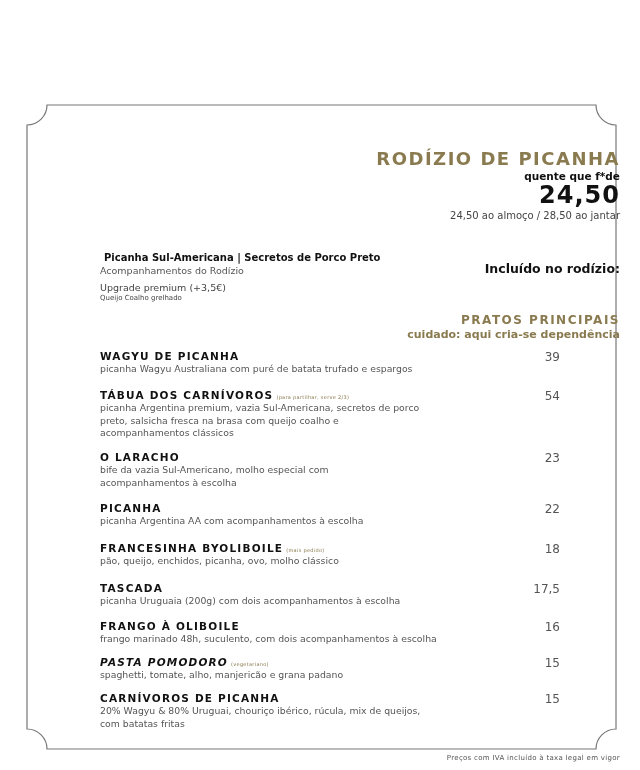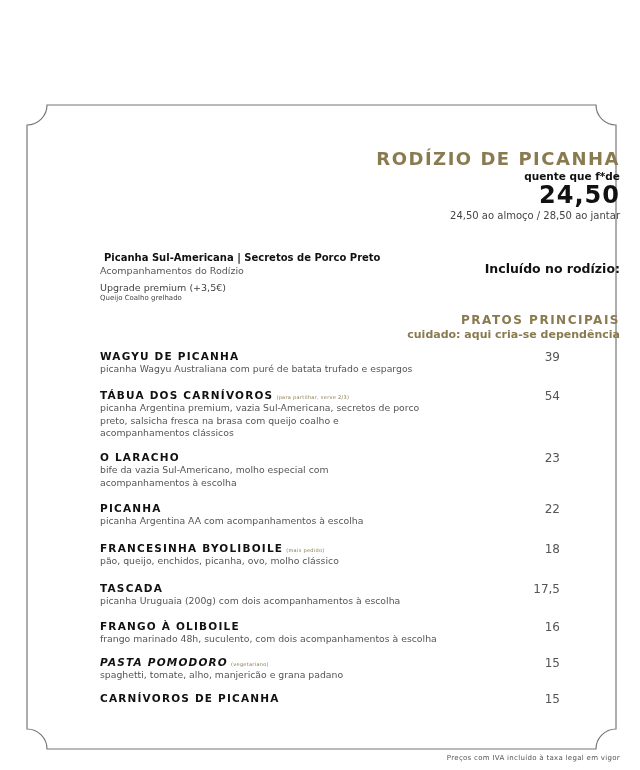--- a/index.html
+++ b/index.html
@@ -92,16 +92,17 @@
 </div>
 
 <div class="item" style="top:656px">
   <div class="item-name italic"><span>PASTA POMODORO</span><span class="item-note">(vegetariano)</span></div>
   <div class="item-desc wide">spaghetti, tomate, alho, manjericão e grana padano</div>
   <div class="item-price">15</div>
 </div>
 
 <div class="item" style="top:692px">
   <div class="item-name"><span>CARNÍVOROS DE PICANHA</span></div>
+  <div class="item-desc">20% Wagyu &amp; 80% Uruguai, chouriço ibérico, rúcula, mix de queijos, com batatas fritas</div>
   <div class="item-price">15</div>
 </div>
 
 <div class="center footer">Preços com IVA incluído à taxa legal em vigor</div>
 
 </body></html>

